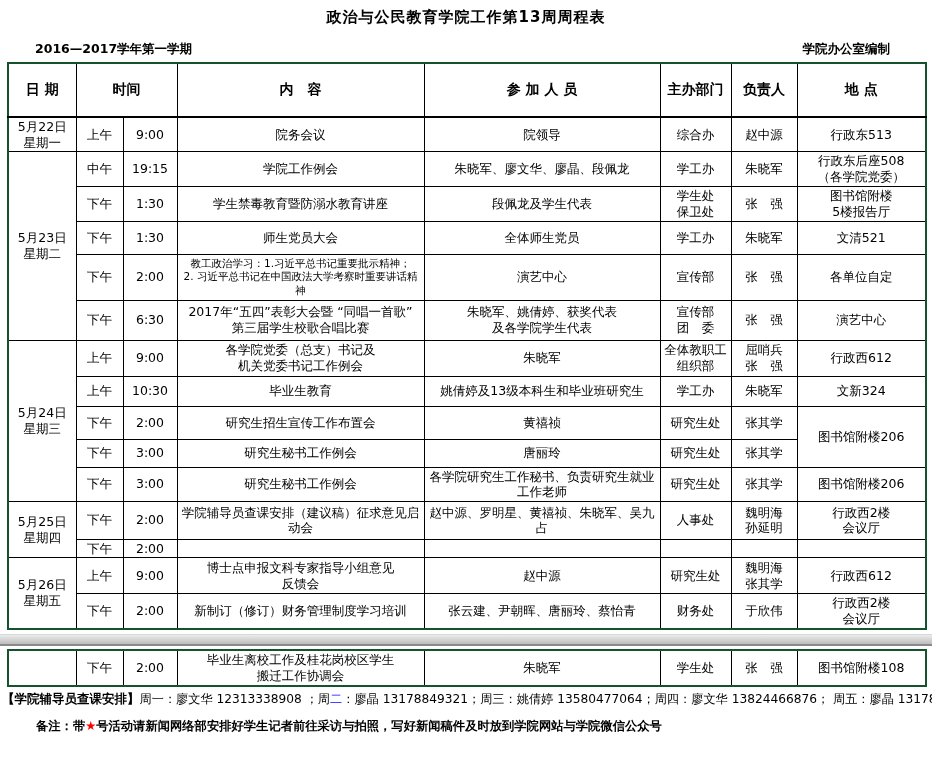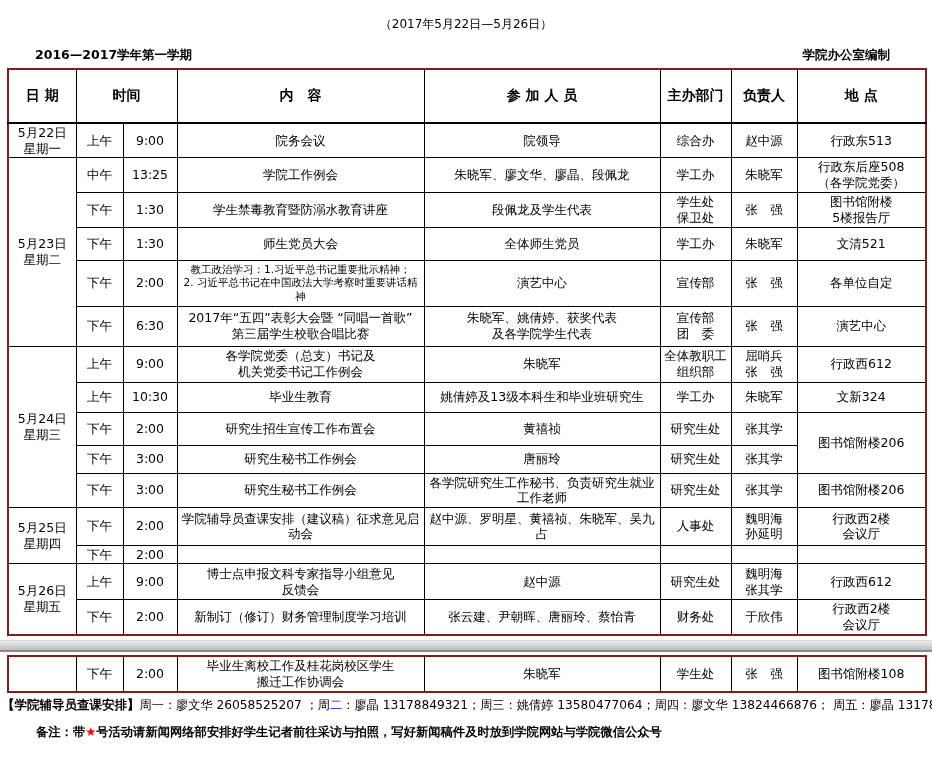--- a/index.html
+++ b/index.html
@@ -4,21 +4,21 @@
 <style>
   html,body{margin:0;padding:0;background:#ffffff;color:#000;
     font-family:"DejaVu Sans","Liberation Sans",sans-serif;}
   .page{width:932px;height:784px;position:relative;overflow:hidden;background:#fff;}
   .title{ text-align:center;font-size:15px;font-weight:bold;padding-top:8px;letter-spacing:1px;}
   .subtitle{text-align:center;font-size:12px;margin-top:16px;}
   .meta{display:flex;justify-content:space-between;font-size:12.5px;margin:14px 42px 4px 35px;font-weight:bold;}
   table{border-collapse:collapse;table-layout:fixed;margin-left:7px;width:918px;}
   td{border:1px solid #000;text-align:center;vertical-align:middle;
      font-size:12.5px;line-height:1.25;white-space:pre-line;padding:1px 2px;overflow:hidden;}
-  table.main, table.extra{border:2px solid #7f1d1d;}
+  table.main, table.extra{border:2px solid #14532d;}
   tr.head td{font-size:14px;font-weight:bold;height:50px;border-bottom:2px solid #000;}
   td.small{font-size:10.5px;line-height:1.3;}
   .divider{height:9px;margin:4px 0 3px 0;width:932px;
      background:linear-gradient(#ececec,#bdbdbd);
      border-top:1px solid #d8d8d8;border-bottom:2px solid #8a8a8a;}
   .footlines{margin:3px 0 0 2px;font-size:12.2px;line-height:1.5;white-space:nowrap;}
   .footlines b{font-size:12.5px;}
   .bluechar{color:#0000ff;}
   .notes{margin:10px 0 0 8px;font-size:12.3px;line-height:1.32;}
   .note-head{font-weight:bold;margin-left:28px;}
@@ -27,21 +27,21 @@
   tr.h30 td{height:30px;} tr.h32 td{height:32px;} tr.h43 td{height:43px;text-align:center;}
   tr.h37 td{height:37px;} tr.h33 td{height:33px;} tr.h27 td{height:27px;}
   tr.h25 td{height:25px;} tr.h35 td{height:35px;} tr.h14 td{height:14px;}
   tr.h29 td{height:29px;}
 </style>
 </head>
 <body>
 
 <div class="page">
 
-  <div class="subtitle">（2017年5月22日—5月26日）</div>
+  <div class="title">政治与公民教育学院工作第13周周程表</div>
 
   <div class="meta">
     <span>2016—2017学年第一学期</span>
     <span>学院办公室编制</span>
   </div>
 
   <table class="main">
     <colgroup>
       <col style="width:68px">
         <col style="width:47px">
@@ -72,21 +72,21 @@
       <td>院领导</td>
       <td>综合办</td>
       <td>赵中源</td>
       <td>行政东513</td>
     </tr>
 
     <tr class="h30">
       <td rowspan="5">5月23日
 星期二</td>
       <td>中午</td>
-      <td>13:25</td>
+      <td>19:15</td>
       <td>学院工作例会</td>
       <td>朱晓军、廖文华、廖晶、段佩龙</td>
       <td>学工办</td>
       <td>朱晓军</td>
       <td>行政东后座508
 （各学院党委）</td>
     </tr>
     <tr class="h32">
       <td>下午</td>
       <td>1:30</td>
@@ -251,21 +251,21 @@
 搬迁工作协调会</td>
       <td>朱晓军</td>
       <td>学生处</td>
       <td>张　强</td>
       <td>图书馆附楼108</td>
     </tr>
   </tbody>
     </table>
 
   <div class="footlines">
-    <div><b>【学院辅导员查课安排】</b><span>周一：廖文华 26058525207 ；周</span><span class="bluechar">二</span><span>：廖晶 13178849321；周三：姚倩婷 13580477064；周四：廖文华 13824466876；  周五：廖晶 13178849321；</span></div>
+    <div><b>【学院辅导员查课安排】</b><span>周一：廖文华 12313338908 ；周</span><span class="bluechar">二</span><span>：廖晶 13178849321；周三：姚倩婷 13580477064；周四：廖文华 13824466876；  周五：廖晶 13178849321；</span></div>
   </div>
 
   <div class="notes">
     <div class="note-head"><span>备注：带</span><span class="star">★</span><span>号活动请新闻网络部安排好学生记者前往采访与拍照，写好新闻稿件及时放到学院网站与学院微信公众号</span></div>
 
   </div>
 
 </div>
 
 </body></html>

